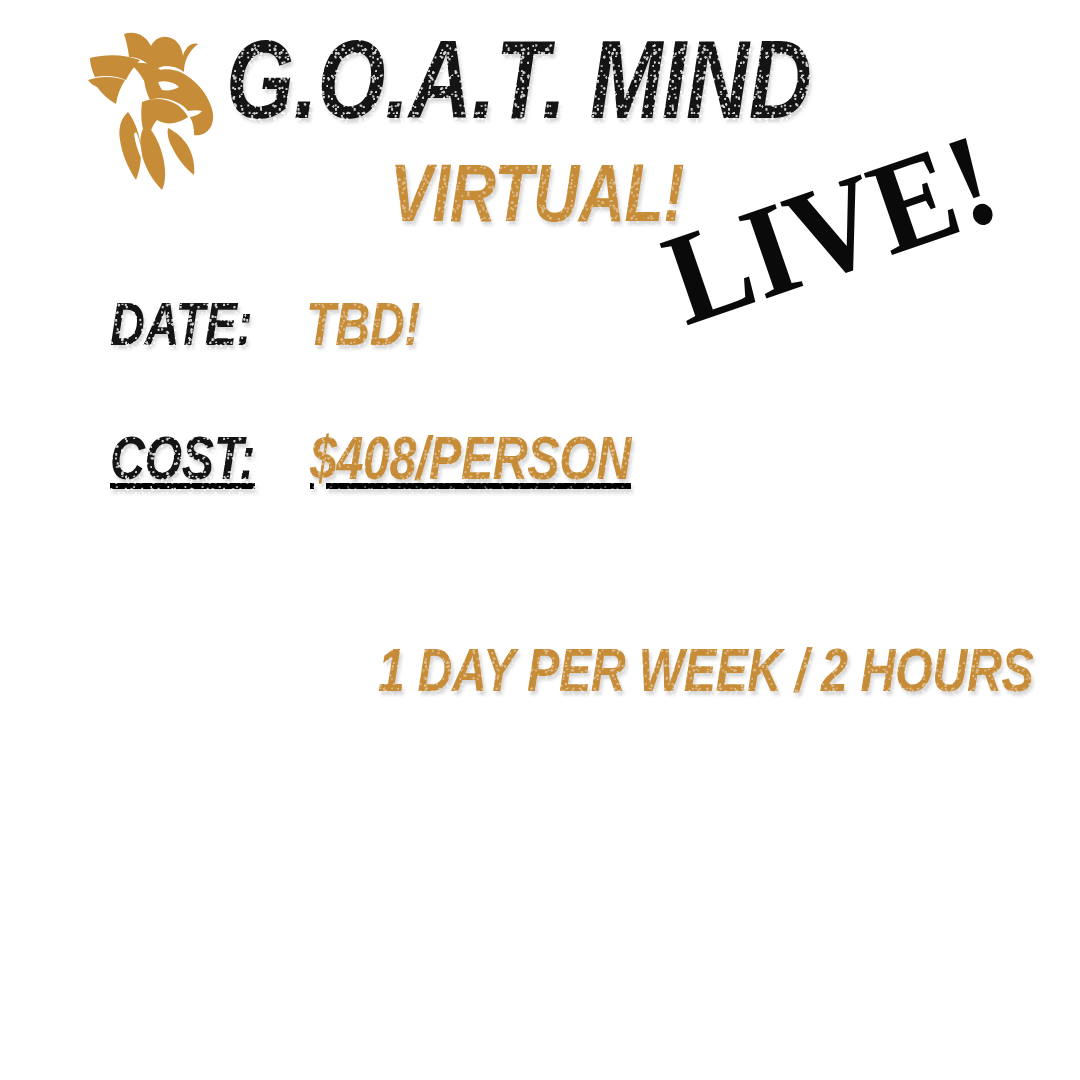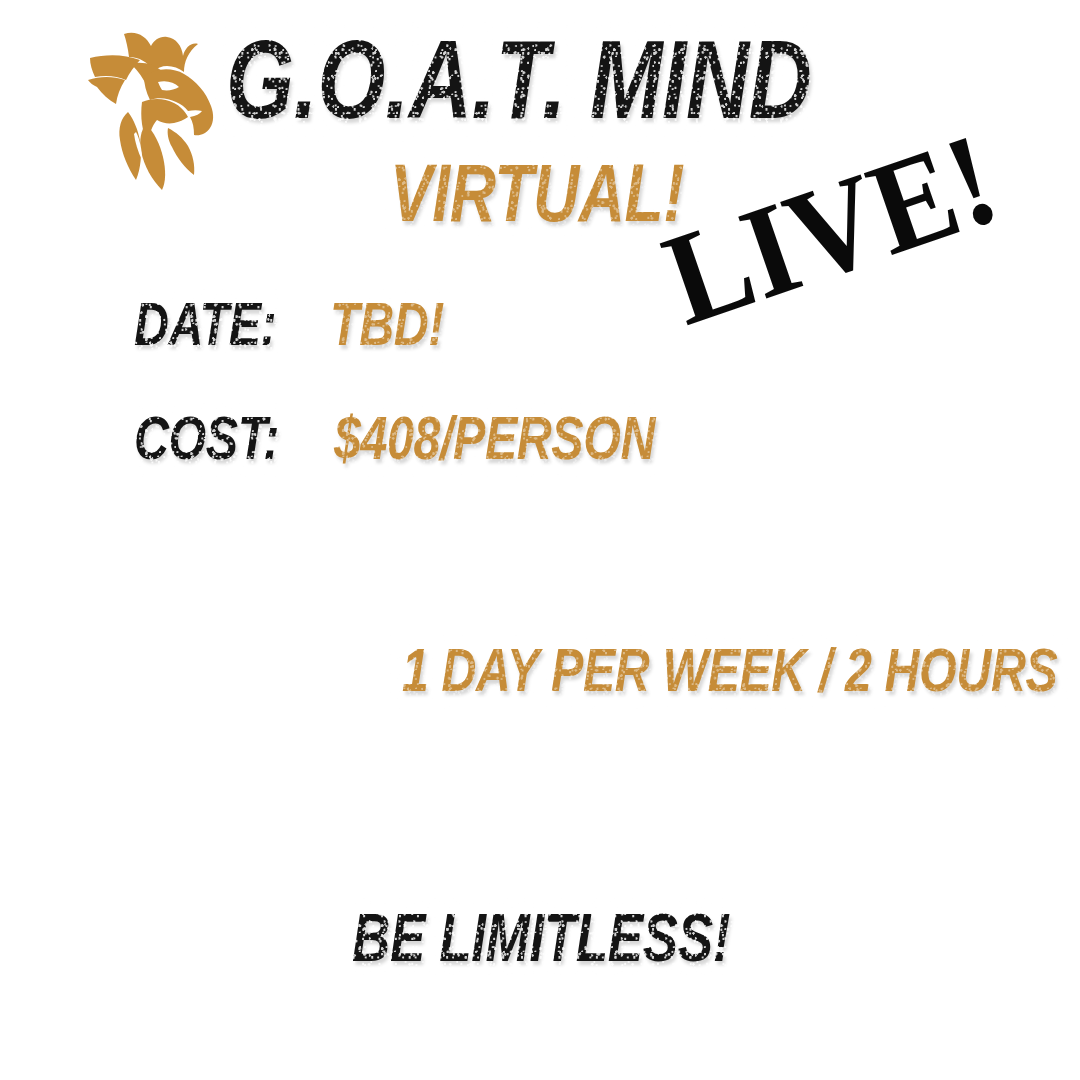--- a/index.html
+++ b/index.html
@@ -113,25 +113,25 @@
 
   
   .row {
     position: absolute;
     left: 110px;
     white-space: nowrap;
   }
   .row .poster-face { display: inline-block; vertical-align: baseline; }
   .row-label { font-size: 62px; }
   .row-value { font-size: 62px; }
-  .row-inner { display: flex; align-items: flex-end; margin-left: 24px; }
+  .row-inner { display: flex; align-items: flex-end; }
   .row-inner .gap { display: inline-block; width: 0px; }
 
   #row-date     { top: 288px; }
-  #row-cost     { top: 402px; }
+  #row-cost     { top: 422px; text-decoration: underline; }
   #row-schedule { top: 544px; }
   #row-schedule2{ top: 634px; left: 378px; }
   #row-location { top: 768px; }
 
   #row-schedule2 .row-value { font-size: 62px; }
 
   #tagline {
     position: absolute;
     left: 352px;
     top: 898px;
@@ -213,17 +213,14 @@
   </div>
 
 
   <div class="row" id="row-schedule2">
     <div class="row-inner">
       <span class="poster-face gold grunge light row-value">1 DAY PER WEEK / 2 HOURS</span>
     </div>
   </div>
 
 
-  <div id="tagline">
-    <span class="poster-face ink grunge">BE LIMITLESS!</span>
-  </div>
 
 </div>
 
 </body></html>

